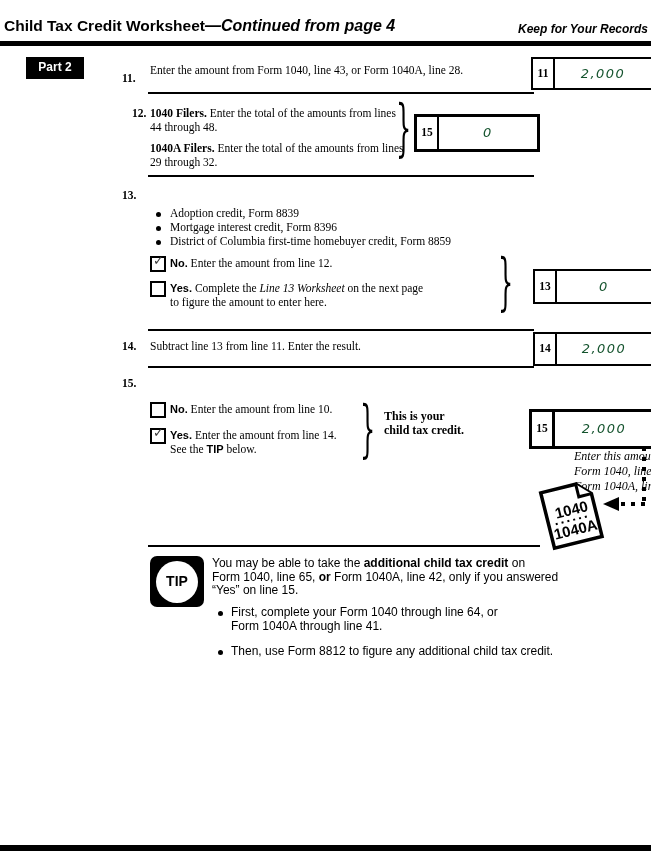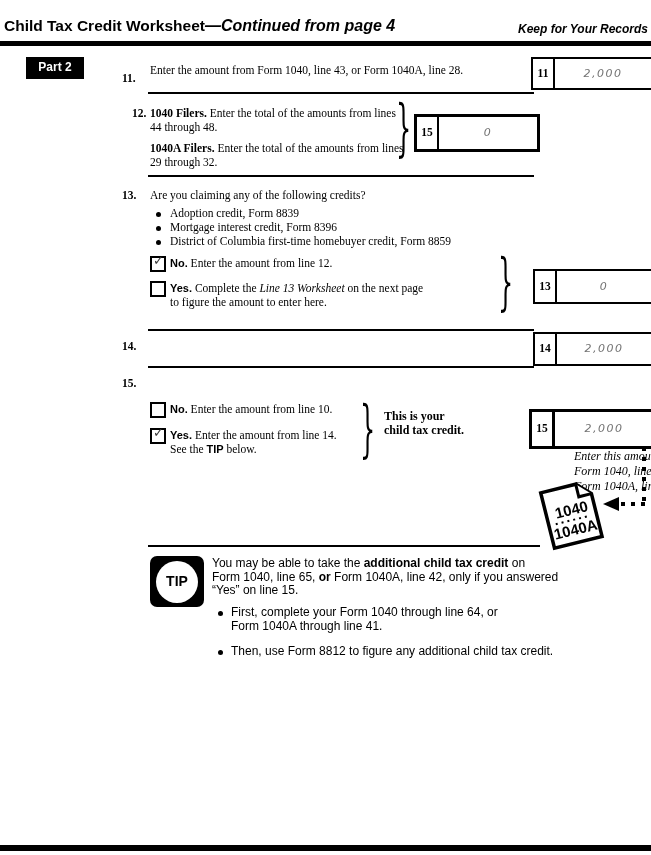--- a/index.html
+++ b/index.html
@@ -24,22 +24,22 @@
   .hr-thin{height:1.5px;background:#000;}
   .bullet-dot{position:absolute;width:5px;height:5px;border-radius:50%;background:#000;}
   .cb{position:absolute;width:12px;height:12px;border:2.5px solid #000;background:#fff;}
   .cb .check{position:absolute;top:-4px;left:1px;font-family:"DejaVu Sans",sans-serif;
              font-size:13px;color:#3a3a3a;}
   .cb-label{font-family:"Liberation Sans",sans-serif;font-weight:bold;font-size:11px;}
   .amount-box{position:absolute;border:2px solid #000;background:#fff;display:flex;}
   .amount-box .lbl{width:20px;border-right:2px solid #000;display:flex;align-items:center;
                    justify-content:center;font-weight:bold;font-size:11.5px;}
   .amount-box .val{flex:1;display:flex;align-items:center;justify-content:center;
-                   font-family:"DejaVu Sans",sans-serif;font-style:italic;font-size:11px;
-                   color:#737373;letter-spacing:1.5px;}
+                   font-family:"DejaVu Sans",sans-serif;font-style:italic;font-size:13px;
+                   color:#14532d;letter-spacing:1.5px;}
   .box-thick{border-width:3.5px;}
   .box-thick .lbl{border-right-width:3px;}
   .box-med{border-width:3px;}
   .box-med .lbl{border-right-width:2.5px;}
   .brace{position:absolute;font-family:"DejaVu Serif",serif;font-size:30px;line-height:30px;
          transform:scaleY(2.05) scaleX(0.8);transform-origin:top left;}
   .result-label{font-weight:bold;font-size:12px;line-height:14px;}
   .note{font-style:italic;font-size:12px;line-height:15px;margin-left:42px;}
   
   .dots-v{position:absolute;width:4px;background-image:
@@ -86,21 +86,20 @@
     <div style="margin-top:8px;"><b>1040A Filers.</b><span> Enter the total of the amounts from lines 29 through 32.</span></div>
   </div>
   <div class="brace" style="left:396px;top:98px;">}</div>
   <div class="amount-box box-med" style="left:414px;top:114px;width:120px;height:32px;">
     <div class="lbl">15</div>
     <div class="val">0</div>
   </div>
   <div class="abs hr-thin" style="left:148px;top:175px;width:386px;"></div>
 
   <div class="abs lnum" style="left:122px;top:189px;">13.</div>
-  <div class="abs" style="left:150px;top:189px;width:380px;">Are you claiming any of the following credits?</div>
   <div class="bullet-dot" style="left:156px;top:212px;"></div>
   <div class="abs" style="left:170px;top:207px;">Adoption credit, Form 8839</div>
   <div class="bullet-dot" style="left:156px;top:226px;"></div>
   <div class="abs" style="left:170px;top:221px;">Mortgage interest credit, Form 8396</div>
   <div class="bullet-dot" style="left:156px;top:240px;"></div>
   <div class="abs" style="left:170px;top:235px;">District of Columbia first-time homebuyer credit, Form 8859</div>
 
   <div class="cb" style="left:150px;top:256px;">
     <span class="check">✓</span>
   </div>
@@ -115,20 +114,21 @@
     <span>to figure the amount to enter here.</span>
   </div>
   <div class="brace" style="left:498px;top:252px;">}</div>
   <div class="amount-box" style="left:533px;top:269px;width:116px;height:31px;">
     <div class="lbl">13</div>
     <div class="val">0</div>
   </div>
   <div class="abs hr" style="left:148px;top:329px;width:386px;"></div>
 
   <div class="abs lnum" style="left:122px;top:340px;">14.</div>
+  <div class="abs" style="left:150px;top:340px;width:370px;">Subtract line 13 from line 11. Enter the result.</div>
   <div class="amount-box" style="left:533px;top:332px;width:116px;height:30px;">
     <div class="lbl">14</div>
     <div class="val">2,000</div>
   </div>
   <div class="abs hr" style="left:148px;top:366px;width:386px;"></div>
 
   <div class="abs lnum" style="left:122px;top:377px;">15.</div>
 
   <div class="cb" style="left:150px;top:402px;">
     <span class="check"></span>

